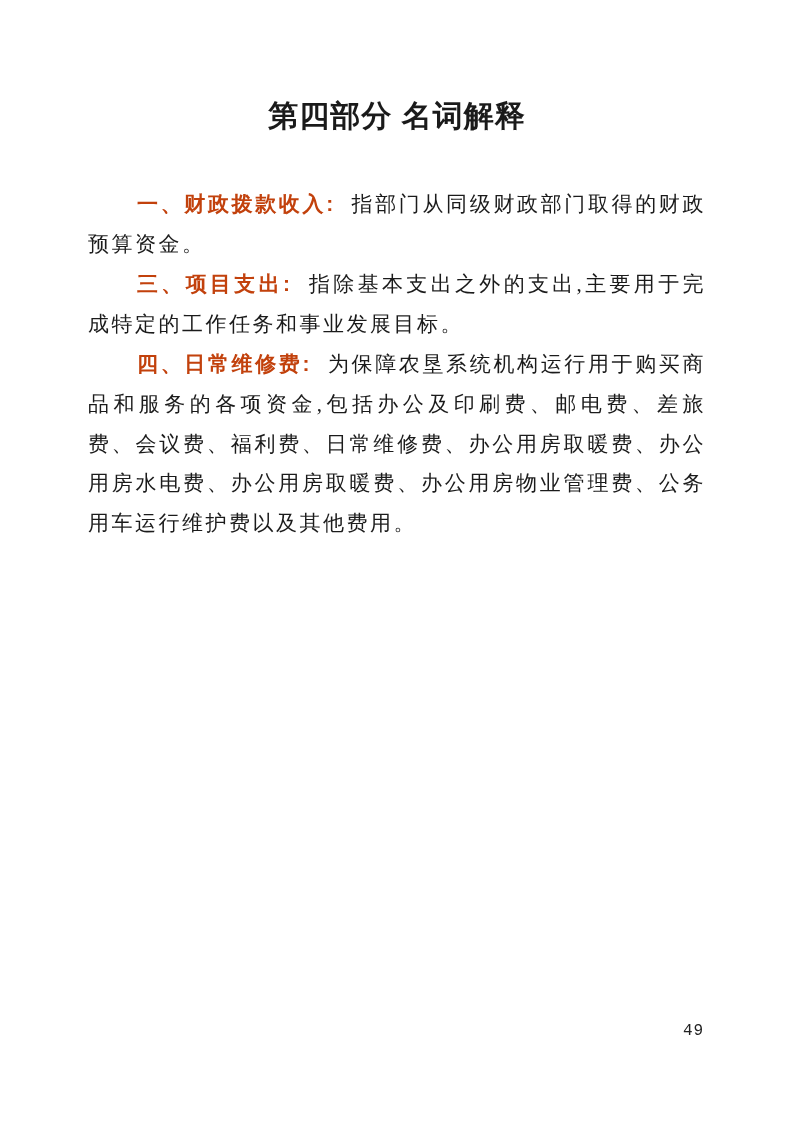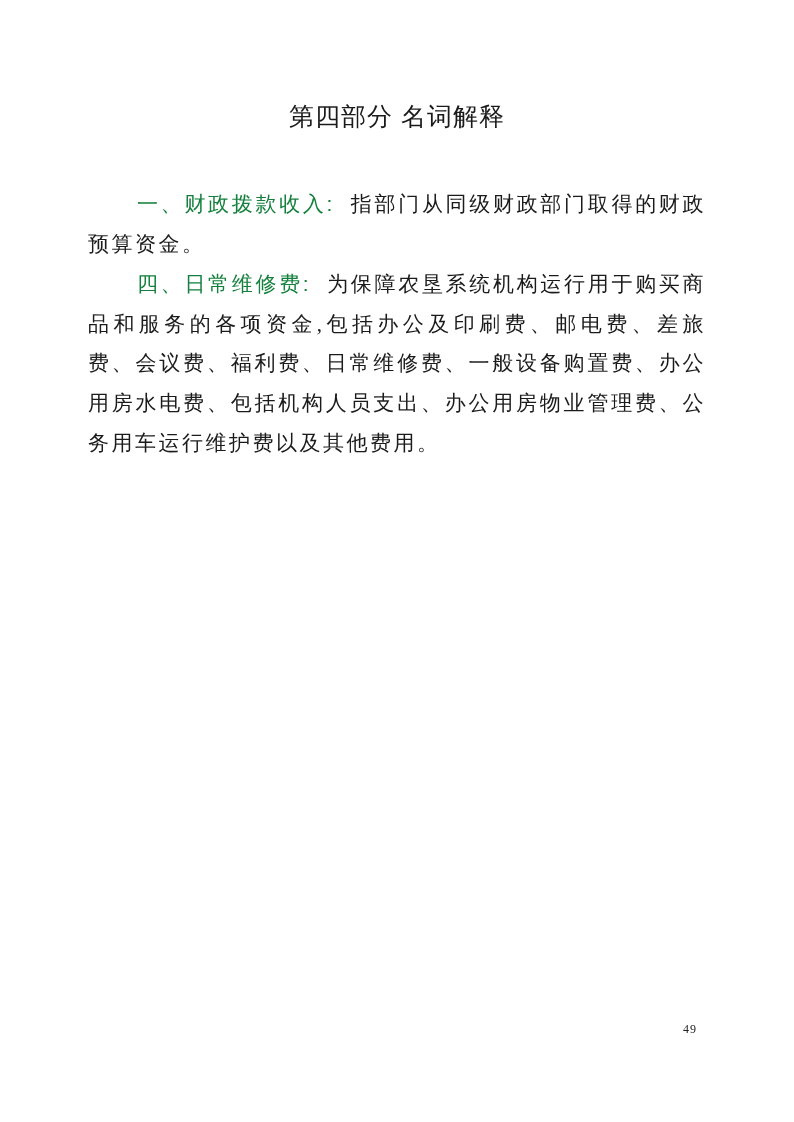--- a/index.html
+++ b/index.html
@@ -13,22 +13,22 @@
     height: 1122px;
     background: #ffffff;
     overflow: hidden;
     font-family: "Liberation Serif", serif;
   }
   .doc-title {
     margin: 0;
     padding-top: 99px;
     text-align: center;
     font-family: "Liberation Sans", sans-serif;
-    font-weight: 400;
-    font-size: 25px;
+    font-weight: 700;
+    font-size: 30px;
     line-height: 34px;
     letter-spacing: 1px;
     color: #1a1a1a;
   }
   .content {
     width: 618px;
     margin: 51px 0 0 88px;
   }
   .para {
     margin: 0;
@@ -36,53 +36,57 @@
     line-height: 39.6px;
     text-align: justify;
     text-justify: inter-character;
     text-indent: 49px;
     letter-spacing: 2.5px;
     color: #1b1b1b;
     font-family: "Liberation Serif", serif;
   }
   .term {
     font-family: "Liberation Sans", sans-serif;
-    font-weight: 400;
-    color: #15803d;
+    font-weight: 700;
+    color: #c2410c;
     padding-right: 8px;
   }
   .page-number {
     position: absolute;
     left: 683px;
     top: 1022px;
-    font-size: 12px;
+    font-size: 16px;
     letter-spacing: 1px;
     color: #222222;
-    font-family: Liberation Serif, serif;
+    font-family: Liberation Mono, monospace;
   }
 </style>
 </head>
 <body>
 
 <div class="page">
 
   <h1 class="doc-title">第四部分 名词解释</h1>
 
   <div class="content">
 
     <p class="para">
       <span class="term">一、财政拨款收入:</span>
       <span class="def">指部门从同级财政部门取得的财政预算资金。</span>
     </p>
 
 
+    <p class="para">
+      <span class="term">三、项目支出:</span>
+      <span class="def">指除基本支出之外的支出,主要用于完成特定的工作任务和事业发展目标。</span>
+    </p>
 
     <p class="para">
       <span class="term">四、日常维修费:</span>
-      <span class="def">为保障农垦系统机构运行用于购买商品和服务的各项资金,包括办公及印刷费、邮电费、差旅费、会议费、福利费、日常维修费、一般设备购置费、办公用房水电费、包括机构人员支出、办公用房物业管理费、公务用车运行维护费以及其他费用。</span>
+      <span class="def">为保障农垦系统机构运行用于购买商品和服务的各项资金,包括办公及印刷费、邮电费、差旅费、会议费、福利费、日常维修费、办公用房取暖费、办公用房水电费、办公用房取暖费、办公用房物业管理费、公务用车运行维护费以及其他费用。</span>
     </p>
 
 
   </div>
 
   <div class="page-number">49</div>
 
 </div>
 
 </body></html>

